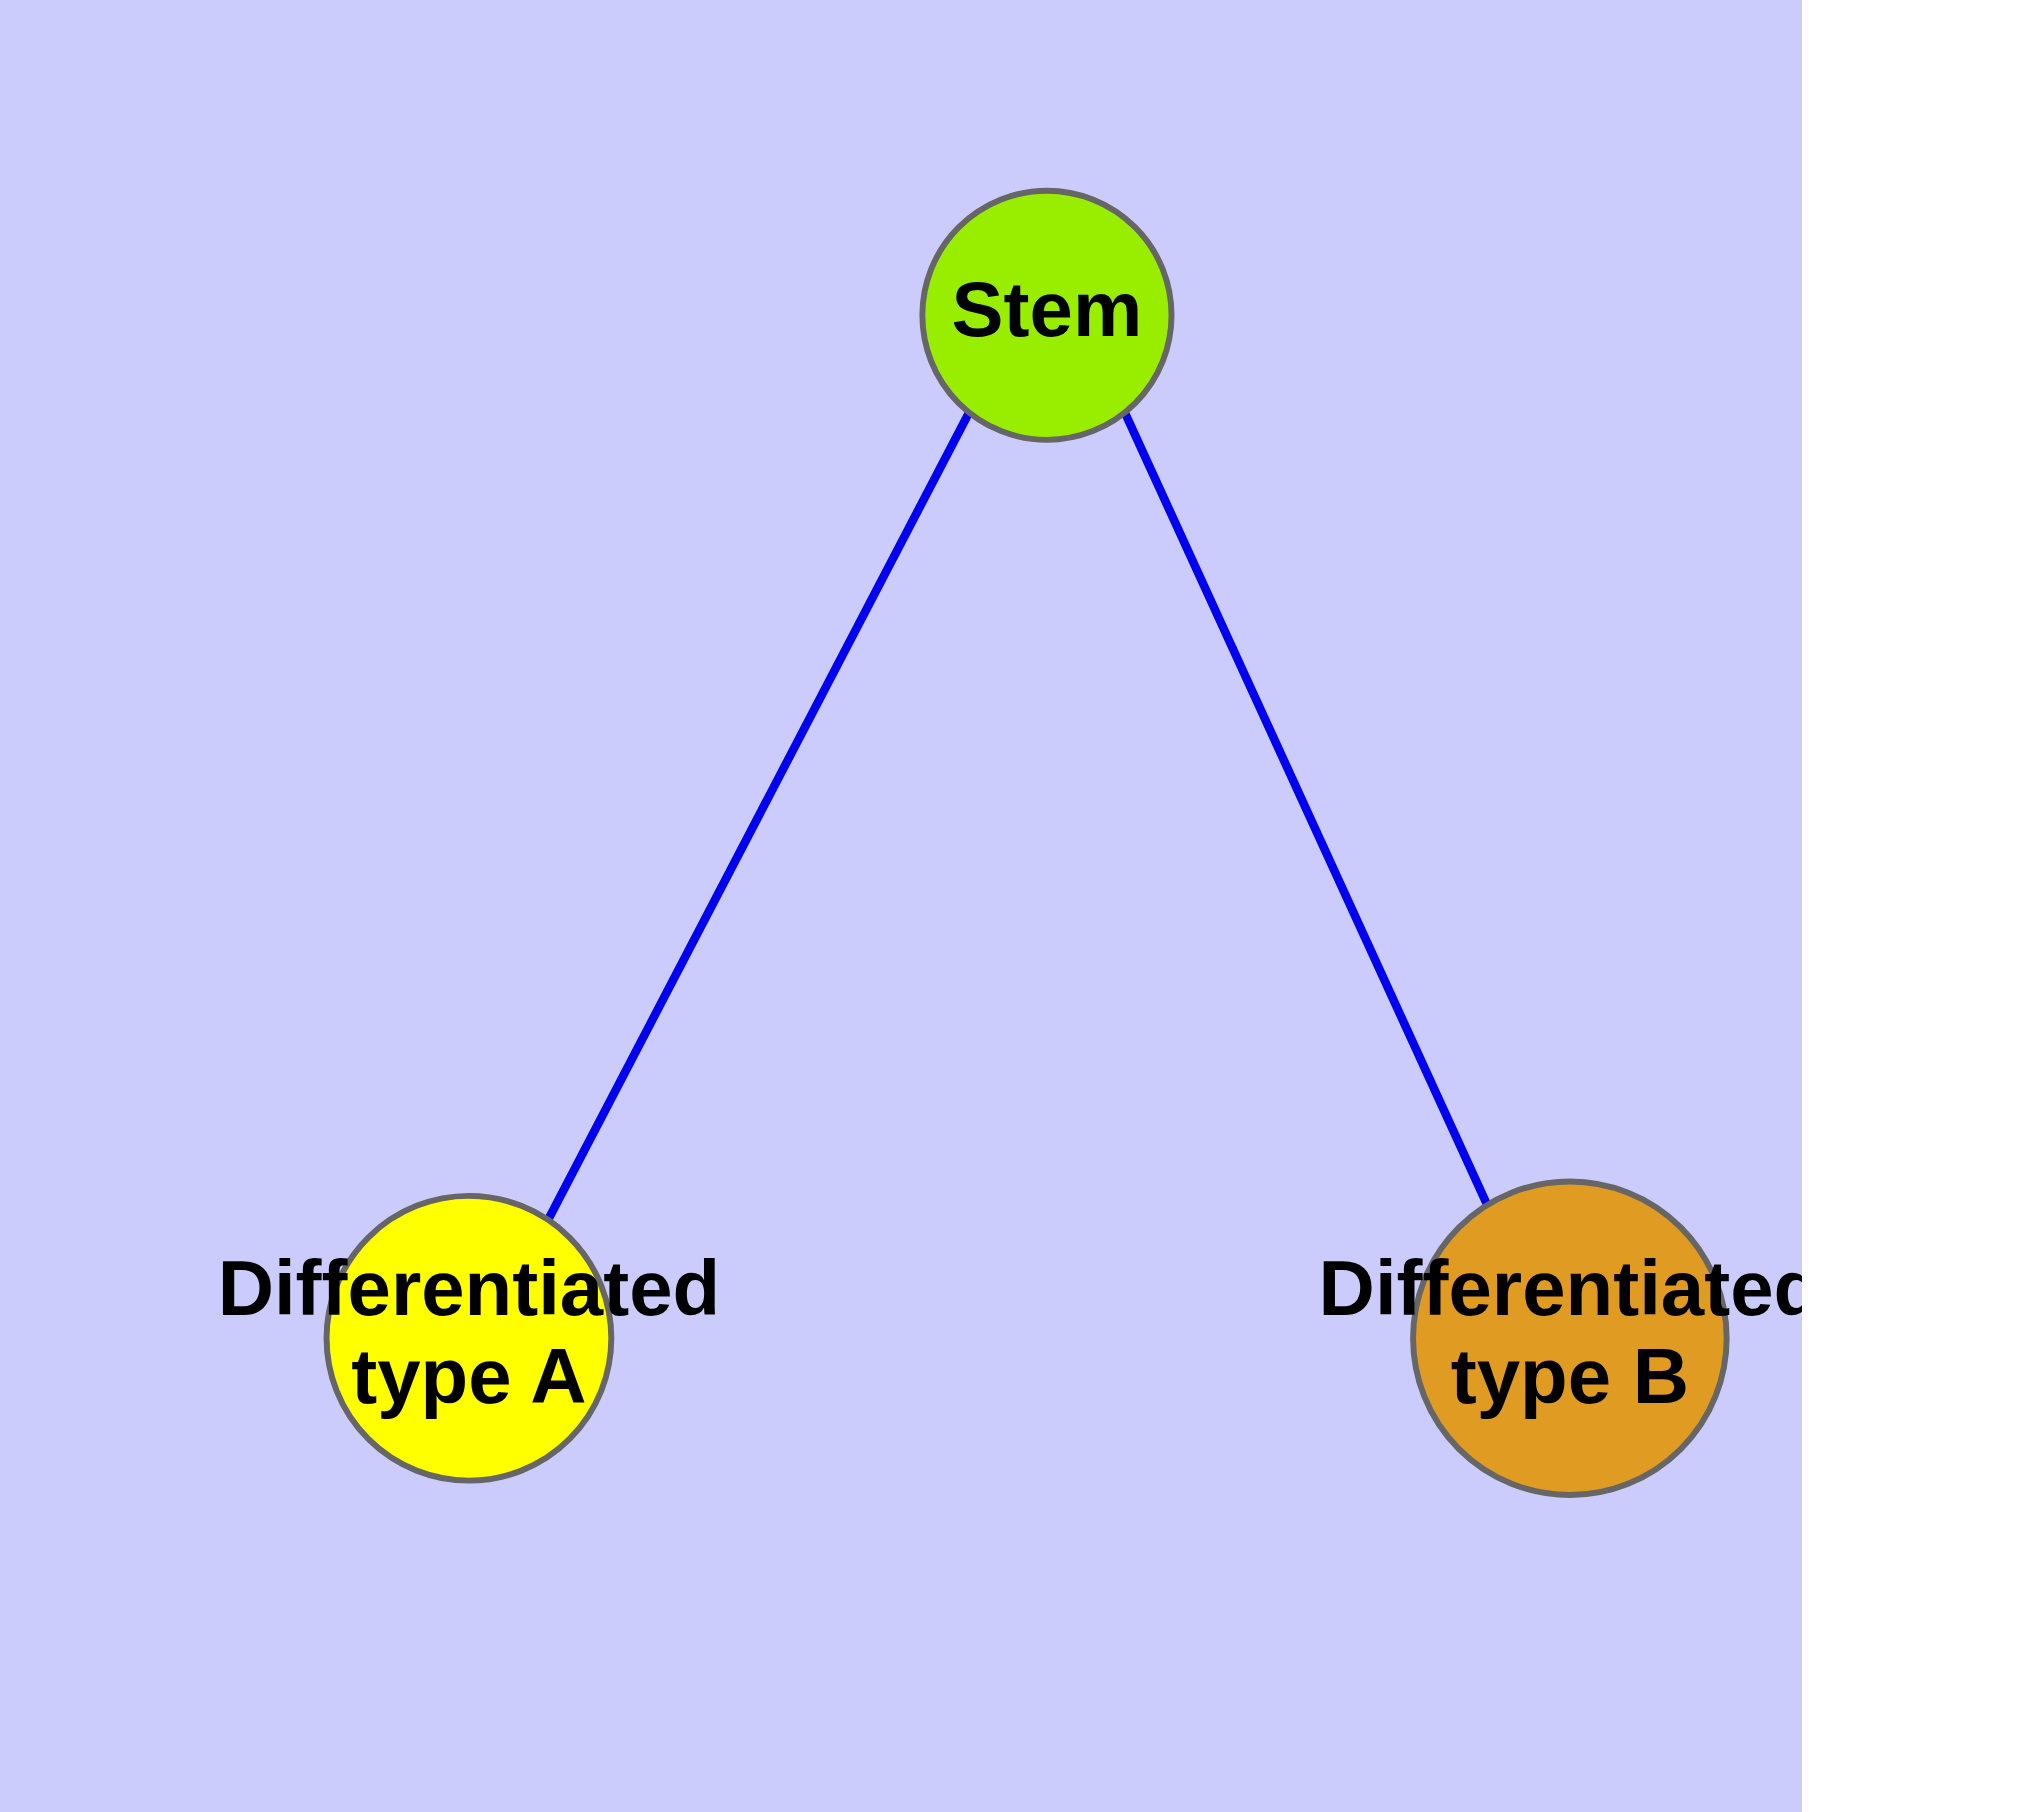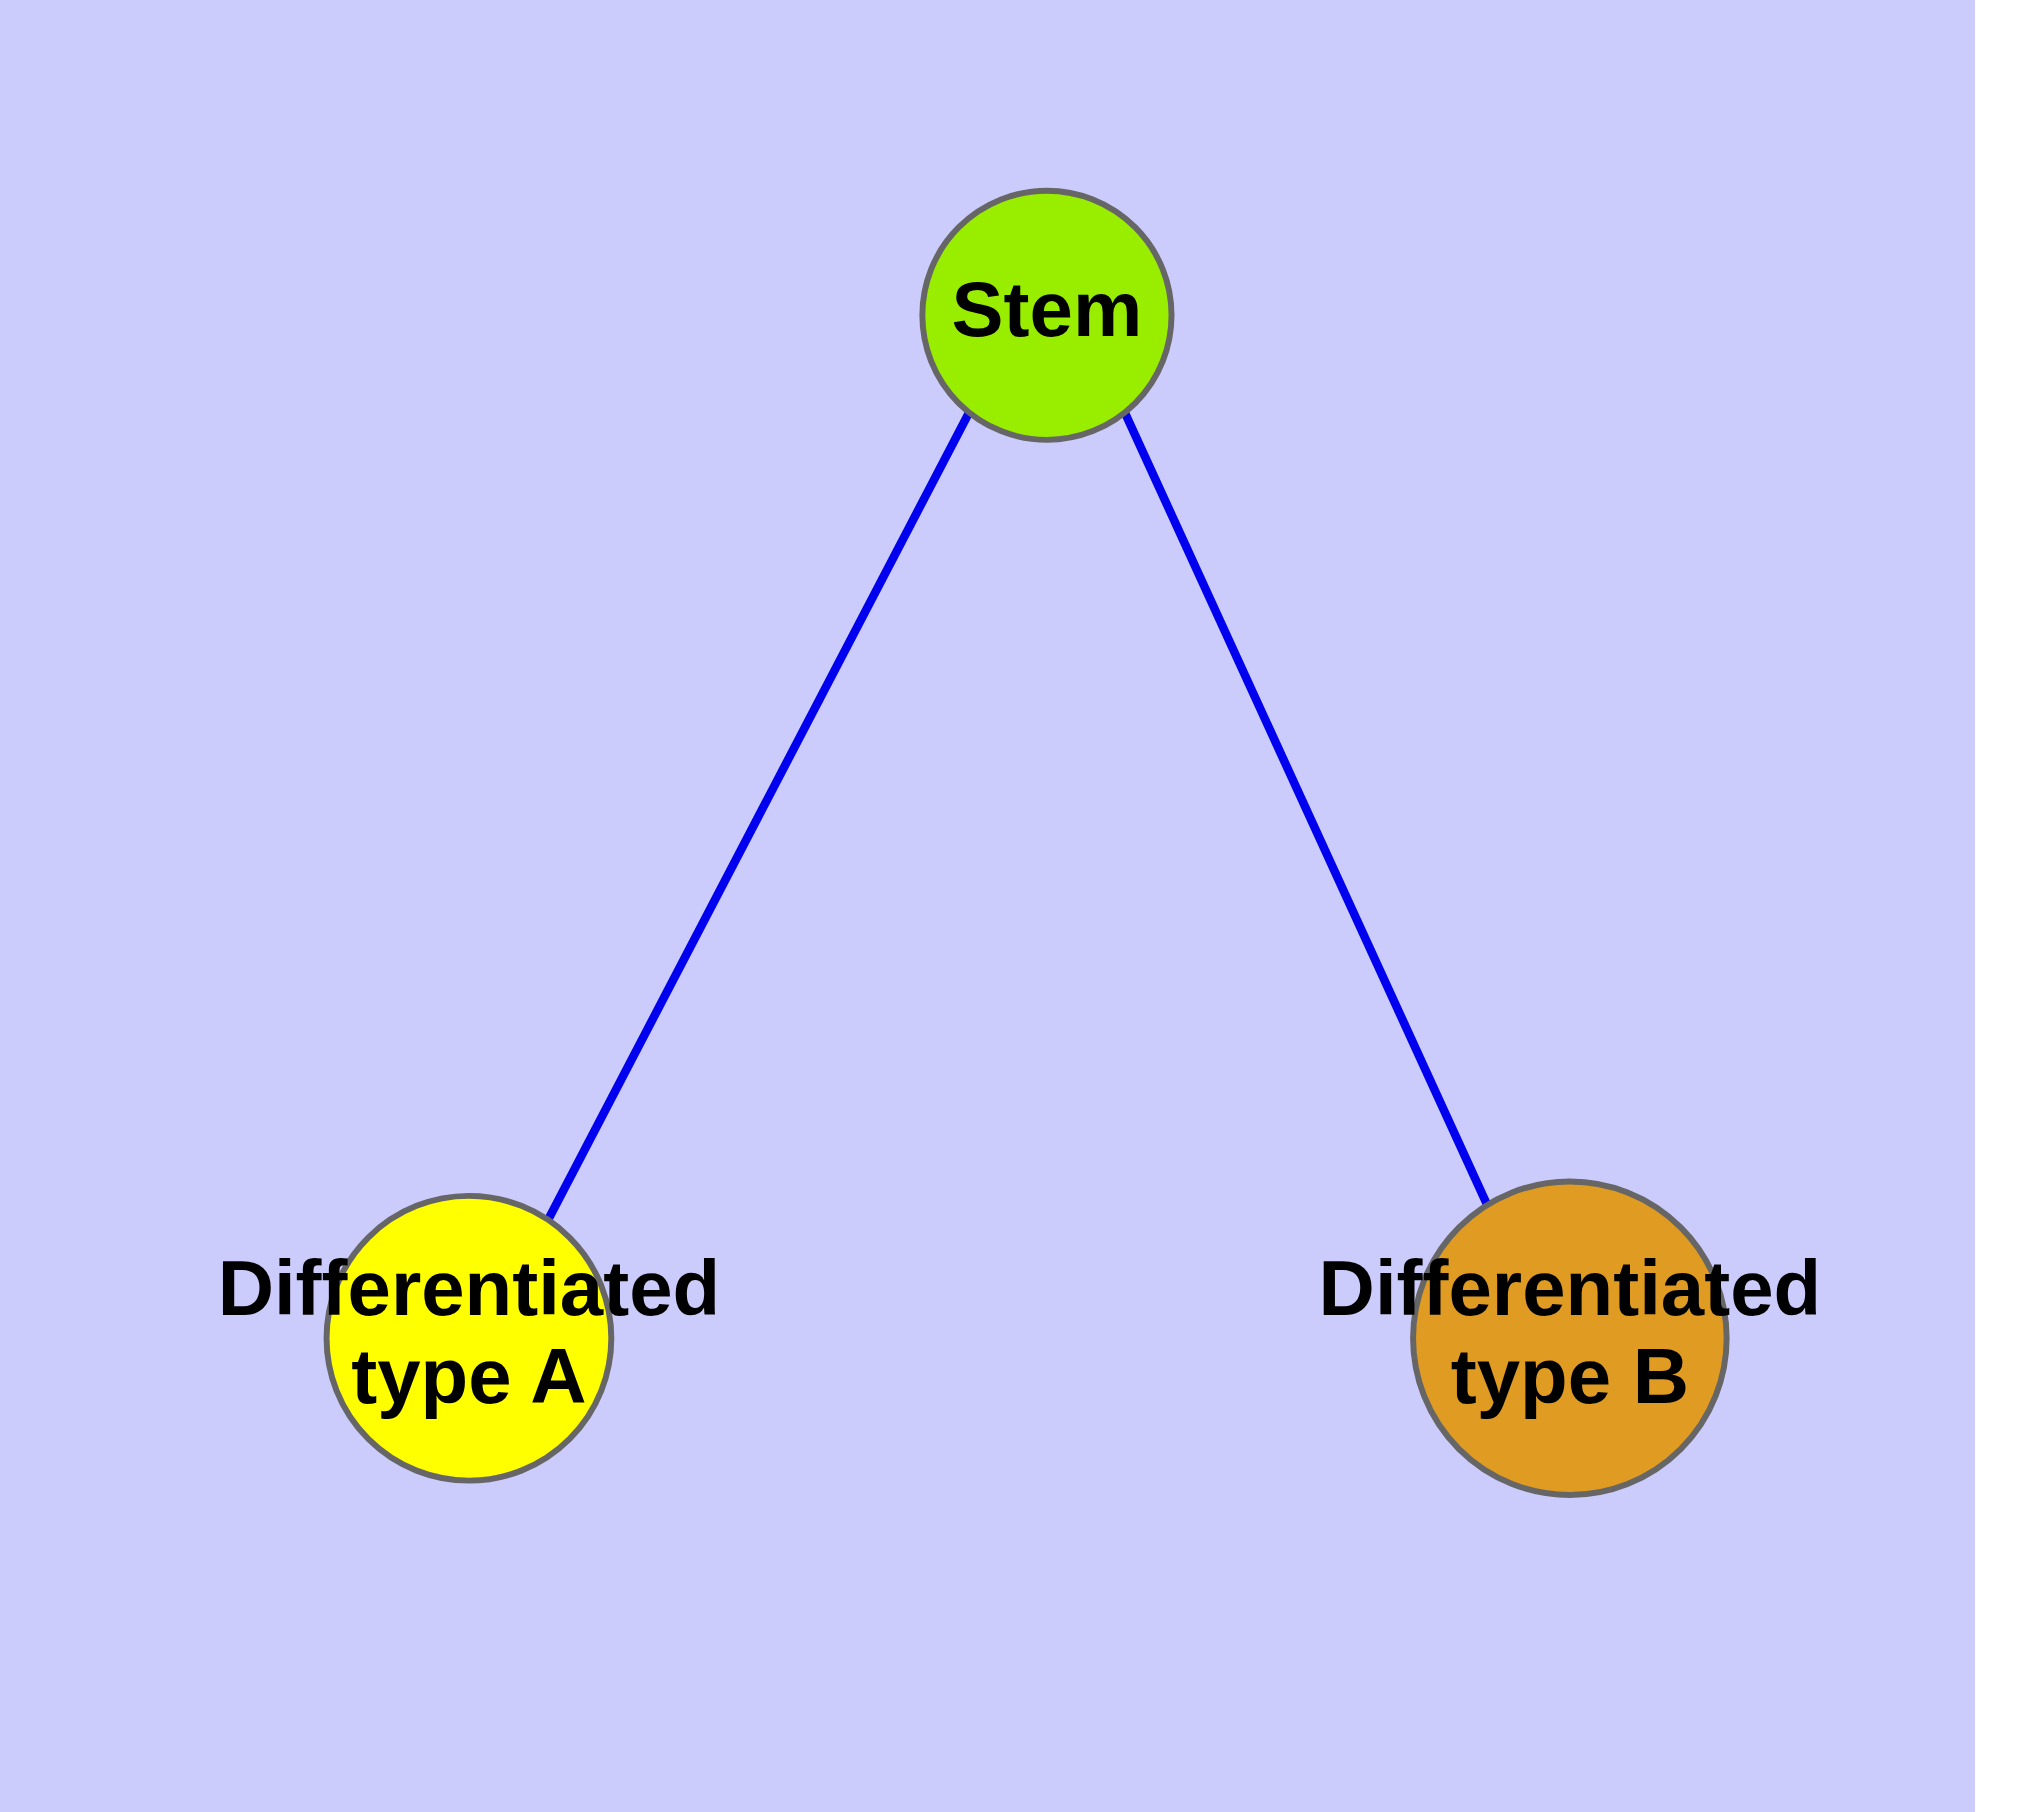--- a/index.html
+++ b/index.html
@@ -5,21 +5,21 @@
   html, body {
     margin: 0;
     padding: 0;
   }
   body {
     background: #ffffff;
     font-family: "Liberation Sans", sans-serif;
   }
   #canvas {
     position: relative;
-    width: 1975px;
+    width: 1802px;
     height: 1812px;
     overflow: hidden;
     background: #ccccfc;
   }
   #graph-svg {
     position: absolute;
     left: 0;
     top: 0;
     width: 2021px;
     height: 1812px;

